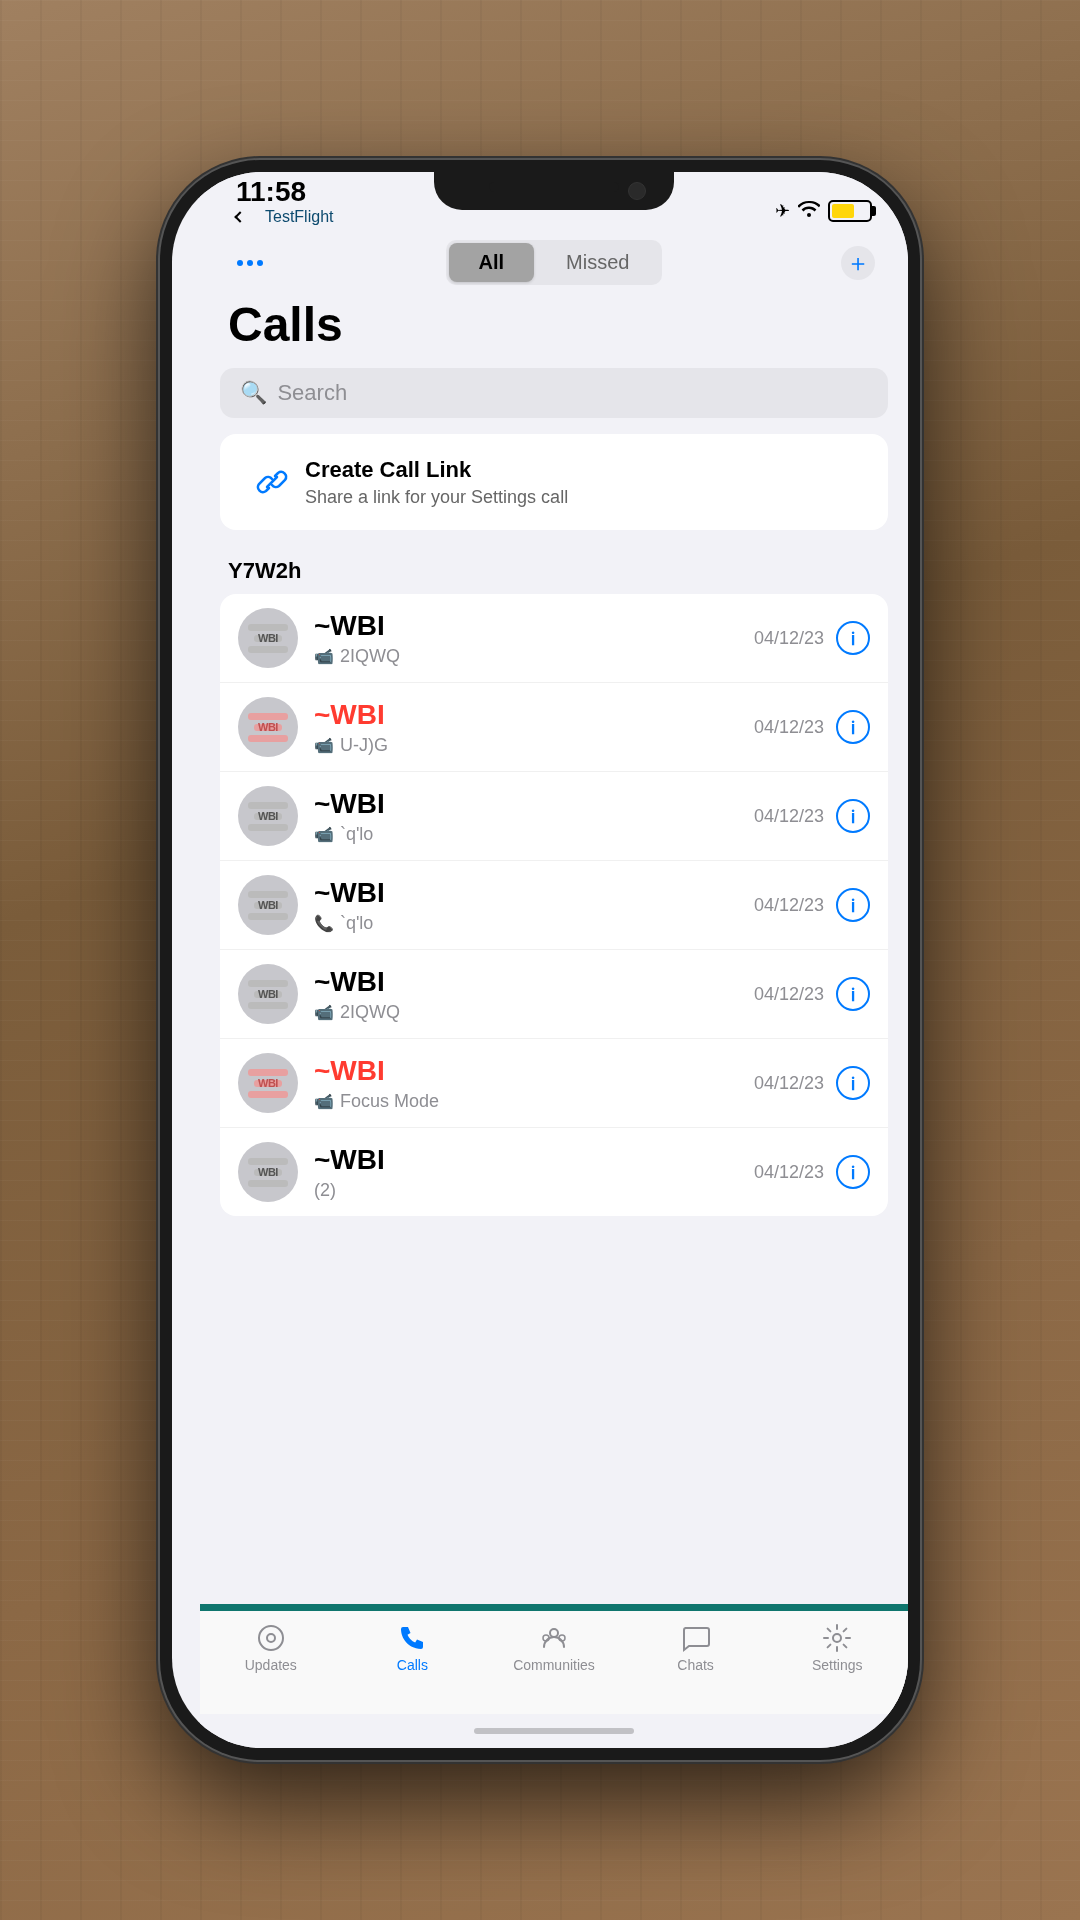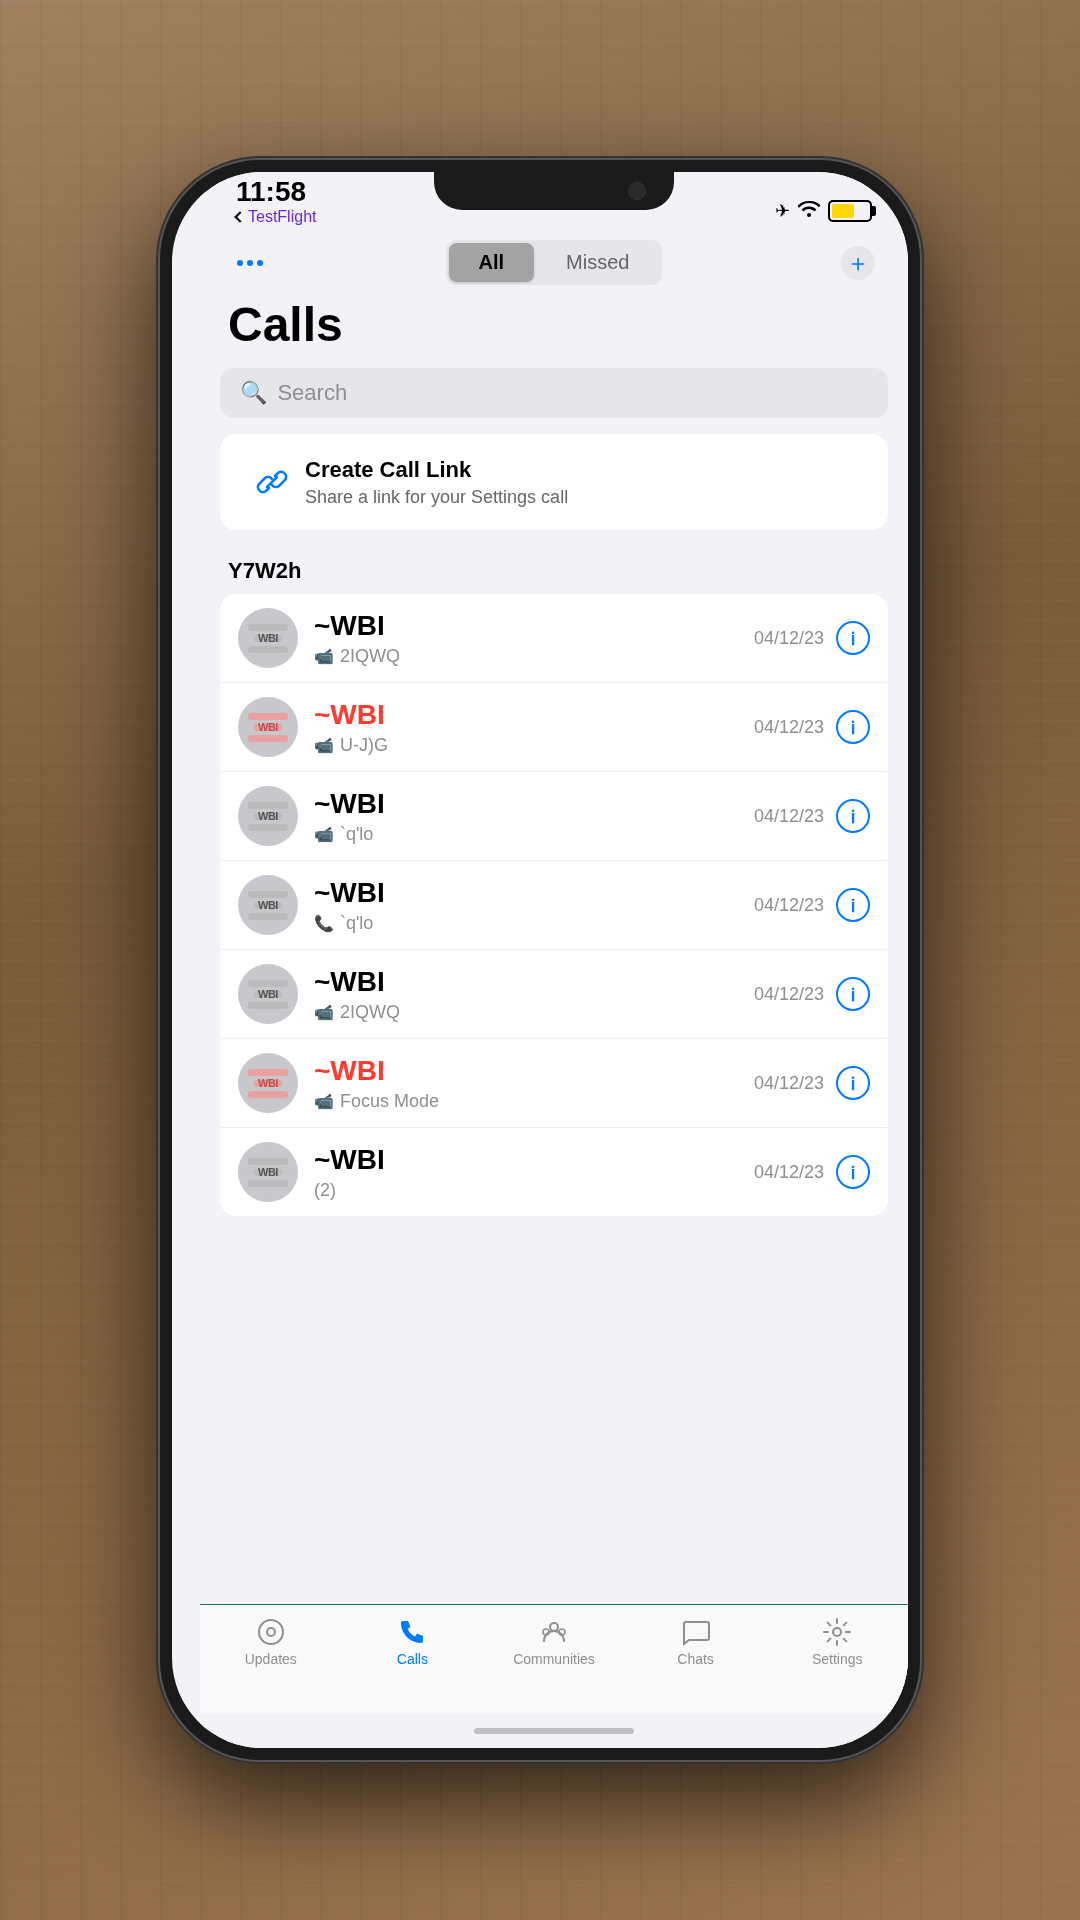--- a/index.html
+++ b/index.html
@@ -149,24 +149,24 @@
 
     .status-time {
       font-size: 28px;
       font-weight: 600;
       color: #000;
       line-height: 1;
     }
 
     .status-carrier {
       font-size: 16px;
-      color: #6d28d9;
-      display: flex;
-      align-items: center;
-      gap: 4px;
+      color: #0c4a6e;
+      display: flex;
+      align-items: center;
+      gap: 21px;
       margin-top: 2px;
     }
 
     .chevron-left {
       display: inline-block;
       width: 8px;
       height: 8px;
       border-left: 2px solid #000;
       border-bottom: 2px solid #000;
       transform: rotate(45deg);
@@ -472,21 +472,21 @@
       color: #007aff;
       font-size: 18px;
       font-weight: 600;
       cursor: pointer;
     }
 
     
     .tab-bar {
       height: 110px;
       background: rgba(249,249,249,0.95);
-      border-top: 1px solid #0f766e;
+      border-top: 7px solid #0f766e;
       display: flex;
       align-items: flex-start;
       justify-content: space-around;
       padding-top: 12px;
       flex-shrink: 0;
     }
 
     .tab-bar-item {
       display: flex;
       flex-direction: column;

